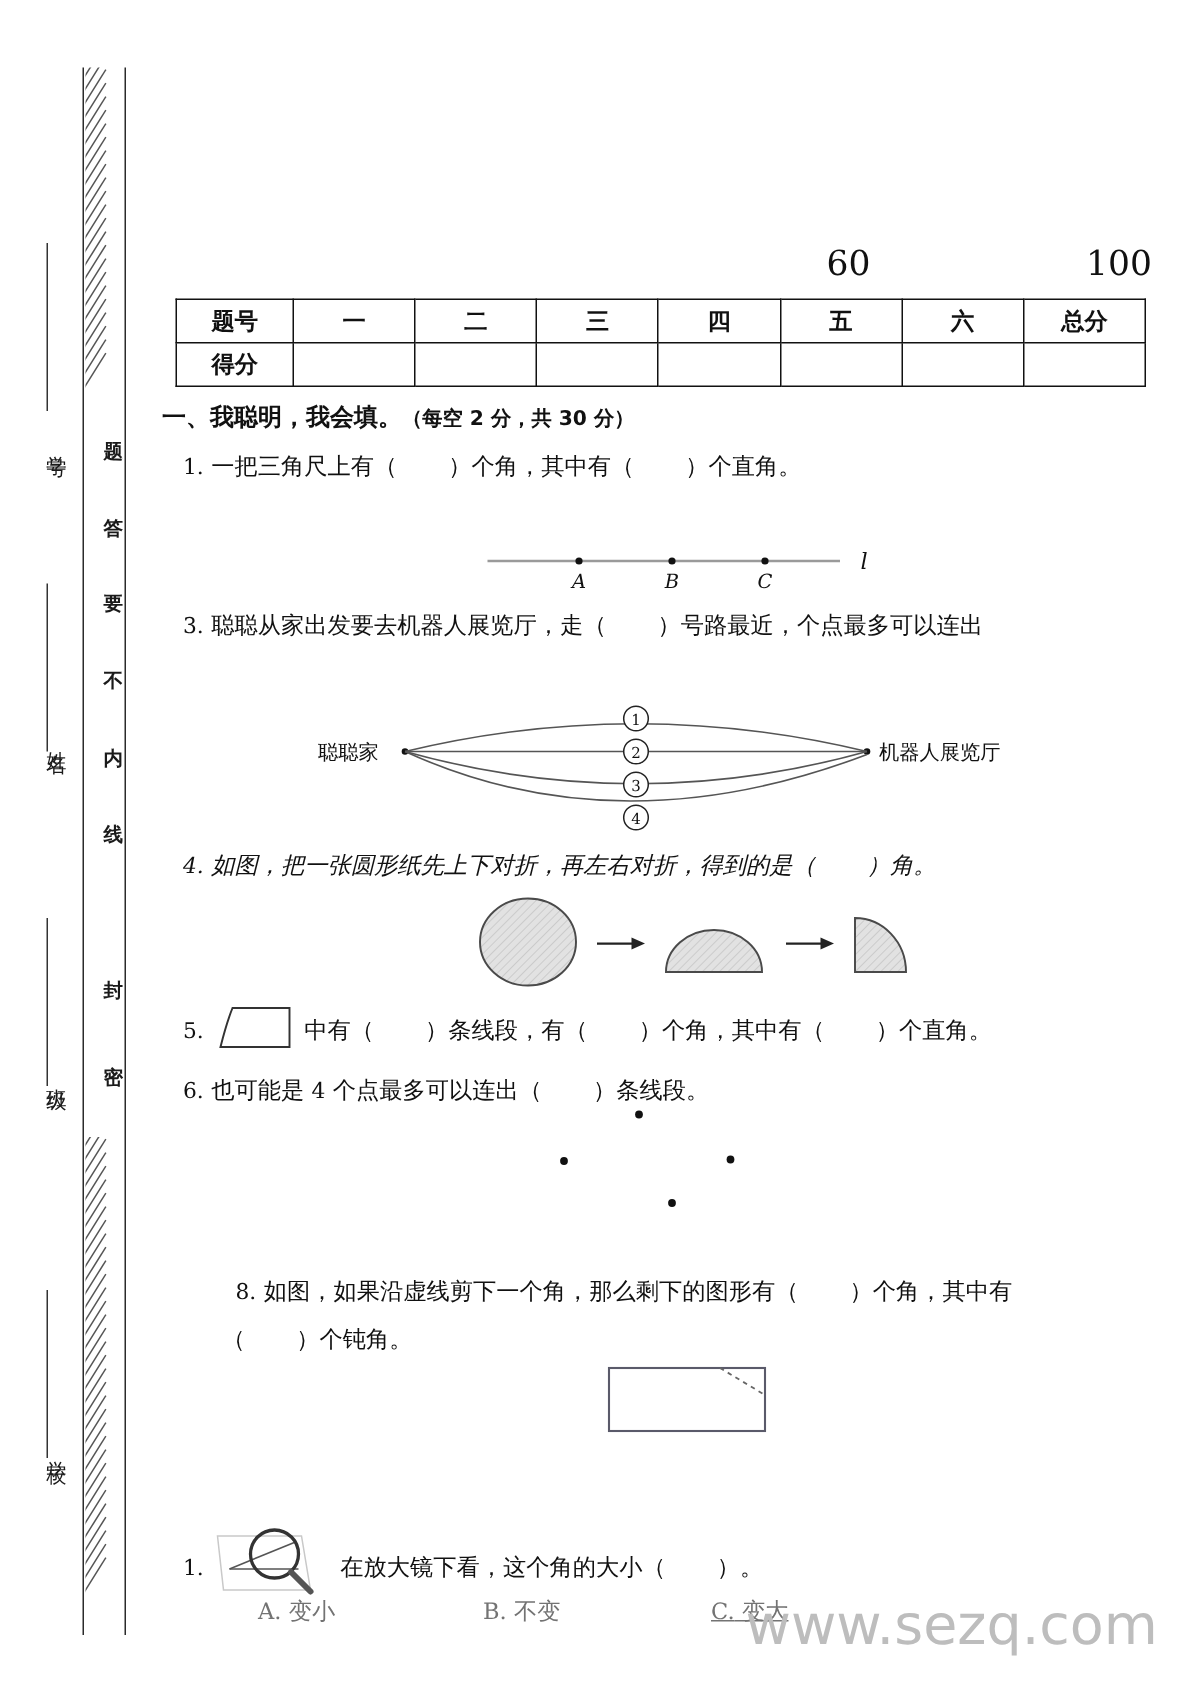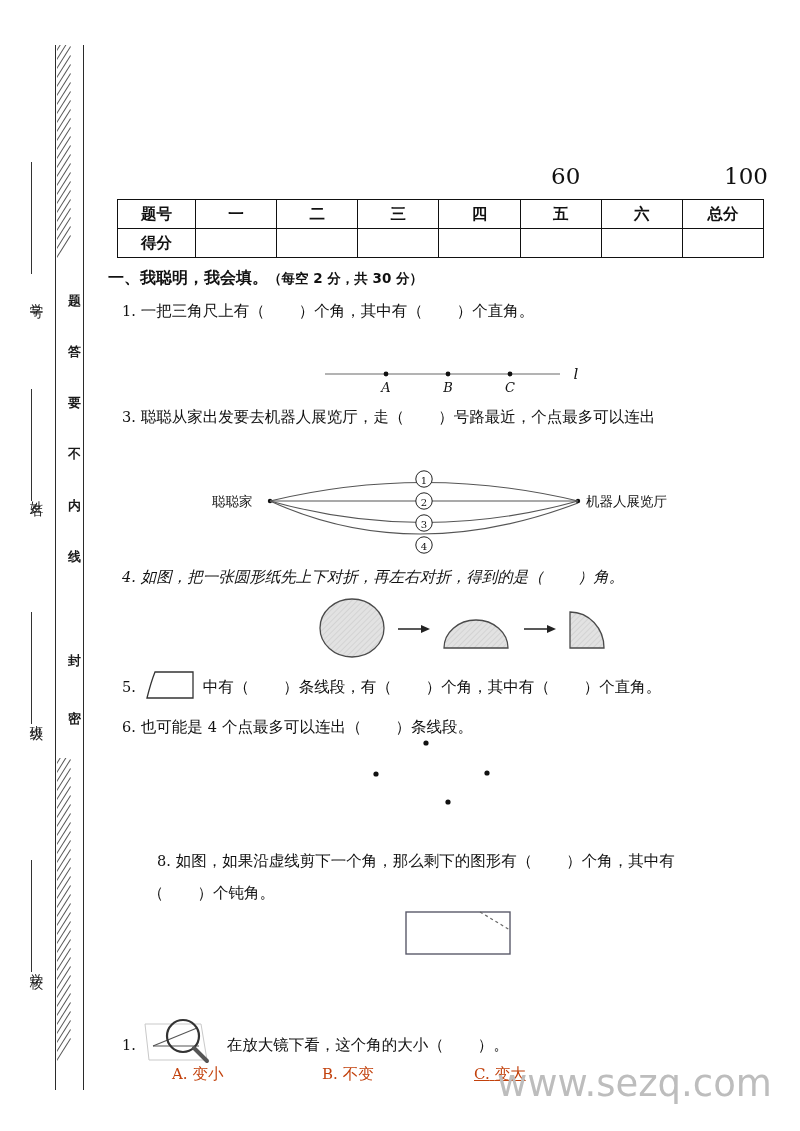--- a/index.html
+++ b/index.html
@@ -161,21 +161,21 @@
   }
   .blank { display: inline-block; width: 34px; }
 
   
   .fig { position: absolute; }
   .fig svg { display: block; }
 
   .opt-row {
     position: absolute;
     font-size: 15.5px;
-    color: #c2410c;
+    color: #737373;
     white-space: nowrap;
   }
   .opt-row .ol {
     font-family: "DejaVu Serif", "Liberation Serif", serif;
     font-size: 15px;
   }
 
   
   #watermark {
     position: absolute;

